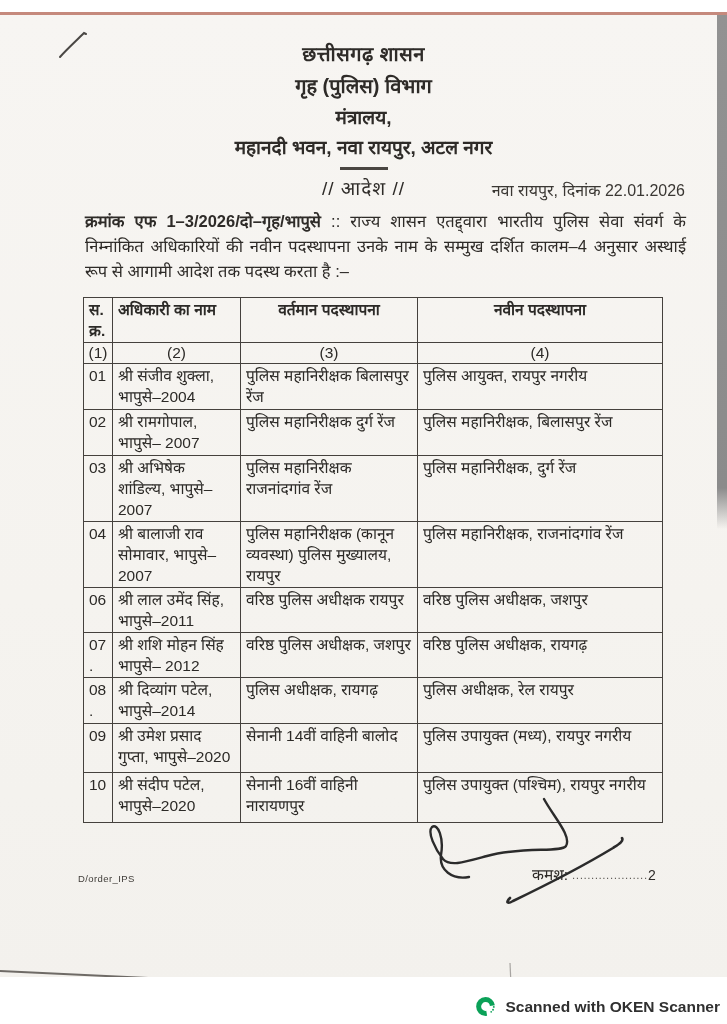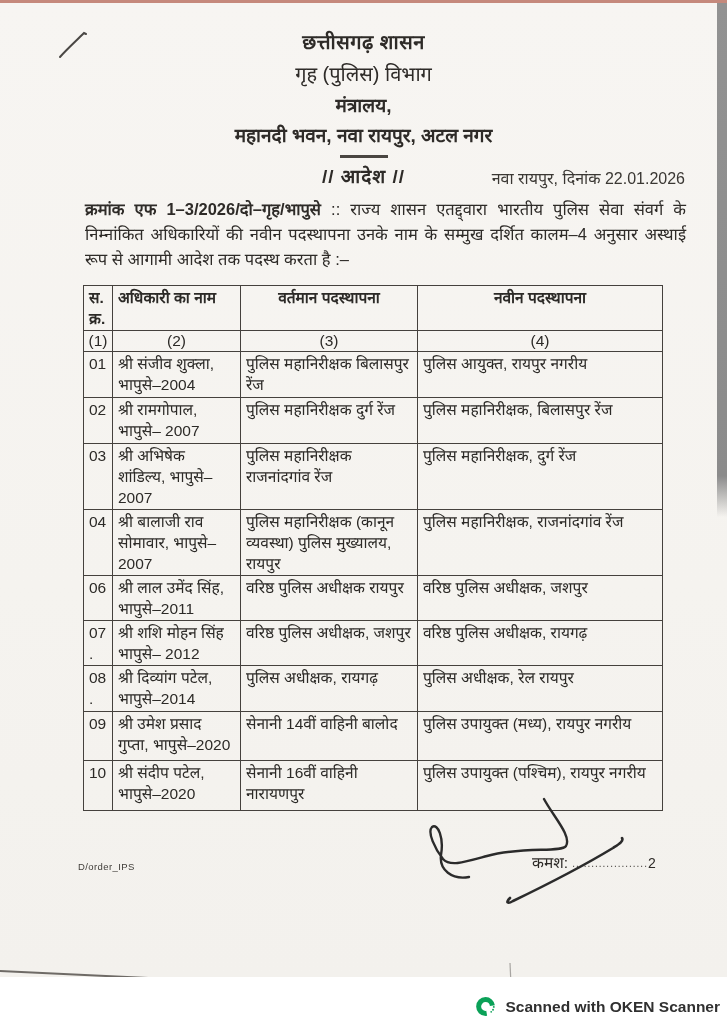--- a/index.html
+++ b/index.html
@@ -2,34 +2,34 @@
 <html lang="hi"><head>
 <meta charset="utf-8">
 <style>
   html,body{margin:0;padding:0;}
   body{
     width:727px;height:1024px;position:relative;overflow:hidden;
     background:#ffffff;
     font-family:"Liberation Sans","DejaVu Sans",sans-serif;
   }
   .scan-page{
-    position:absolute;left:0;top:0;width:727px;height:977px;
+    position:absolute;left:0;top:12px;width:727px;height:977px;
     background:linear-gradient(180deg,#f7f5f2 0%,#f5f3ef 60%,#f3f1ed 100%);
     color:#2e2b28;
   }
   .edge-top{position:absolute;top:0;left:0;width:727px;height:3px;background:#c5897c;}
   .edge-right{position:absolute;top:3px;right:0;width:10px;height:514px;
     background:linear-gradient(180deg,#929292 0%,#8b8b8b 92%,rgba(139,139,139,0) 100%);}
   .doc-header{position:absolute;top:28px;left:0;width:727px;text-align:center;}
   .doc-header .h1{font-size:20px;font-weight:600;letter-spacing:.5px;margin:0 0 5px 0;}
-  .doc-header .h2{font-size:20px;font-weight:400;margin:0 0 5px 0;}
+  .doc-header .h2{font-size:20px;font-weight:700;margin:0 0 5px 0;}
   .doc-header .h3{font-size:19px;font-weight:600;margin:0 0 4px 0;}
   .doc-header .h4{font-size:19px;font-weight:600;margin:4px;}
   .hr-dash{width:48px;height:0;border-top:3px solid #4a4642;margin:7px auto 5px auto;}
-  .order-title{font-size:19px;font-weight:700;letter-spacing:1px;margin:0;}
+  .order-title{font-size:19px;font-weight:400;letter-spacing:1px;margin:0;}
   .dateline{position:absolute;top:167px;right:42px;font-size:16px;color:#3a3733;}
   .intro{position:absolute;top:197px;left:85px;width:601px;
     font-size:16.5px;line-height:25px;text-align:justify;color:#2e2b28;}
   .intro b{font-weight:700;margin-top:22px;}
   table.order{position:absolute;top:285px;left:83px;width:579px;
     border-collapse:collapse;table-layout:fixed;color:#2c2a27;}
   table.order td,table.order th{
     border:1.6px solid #45413d;font-size:15.5px;line-height:21px;
     padding:1px 5px;vertical-align:top;font-weight:normal;text-align:left;
     overflow:hidden;

